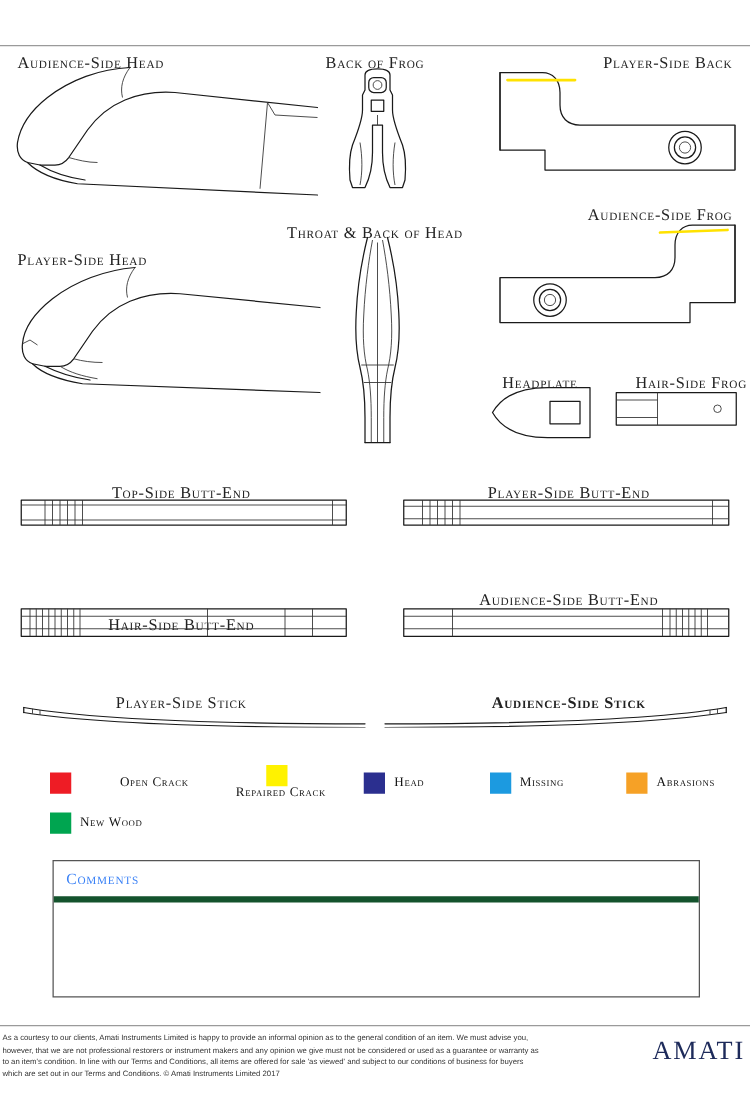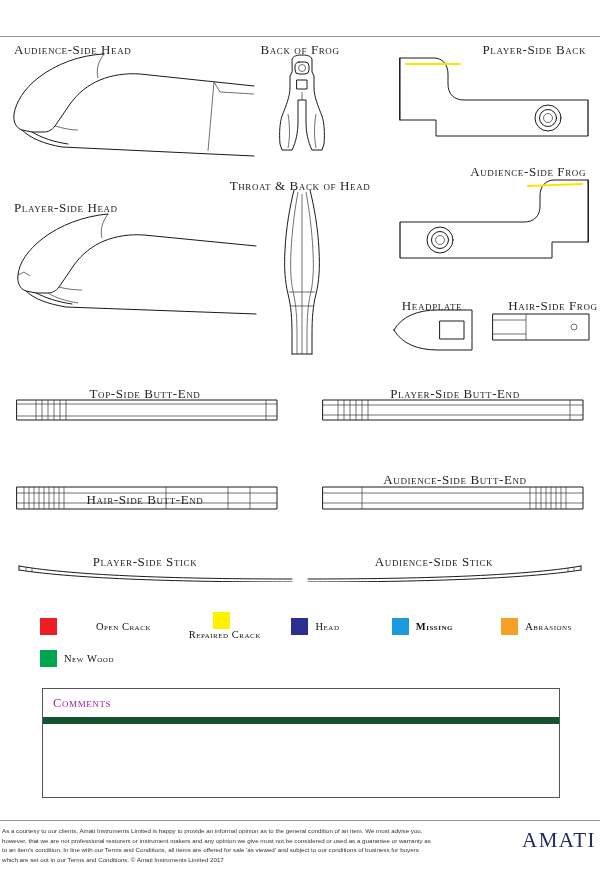--- a/index.html
+++ b/index.html
@@ -108,29 +108,29 @@
     position: absolute;
     left: 42px;
     top: 688px;
     width: 516px;
     height: 108px;
     border: 1px solid #555;
     background: #fff;
   }
   .comments-header {
     height: 28px;
-    border-bottom: 7px solid #14532d;
+    border-bottom: 5px solid #14532d;
     display: flex;
     align-items: center;
     padding-left: 10px;
     font-family: "Liberation Serif", serif;
     font-variant: small-caps;
     font-size: 12.5px;
     letter-spacing: 0.6px;
-    color: #a21caf;
+    color: #3b82f6;
   }
   .comments-body {
     padding: 8px 10px;
     font-family: "Liberation Sans", sans-serif;
     font-size: 11.5px;
     font-weight: bold;
     color: #111;
   }
 
   
@@ -321,21 +321,21 @@
       <rect class="stroke" x="1" y="3" width="260" height="22"></rect>
       <path class="stroke-thin" d="M214,3 L214,25 M219,3 L219,25 M224,3 L224,25 M229,3 L229,25 M234,3 L234,25 M239,3 L239,25 M244,3 L244,25"></path>
       <path class="stroke-thin" d="M208,3 L208,25"></path>
       <path class="stroke-thin" d="M40,3 L40,25"></path>
       <path class="stroke-thin" d="M1,9 L261,9"></path>
       <path class="stroke-thin" d="M1,19 L261,19"></path>
     </svg>
   </div>
 
   <div class="lbl center" style="left:145px; top:554px;">Player-Side Stick</div>
-  <div class="lbl center" style="left:434px; top:554px;">Audience-Side Stick</div>
+  <div class="lbl center" style="left:455px; top:554px;font-weight:bold;">Audience-Side Stick</div>
 
   <div class="diagram" style="left:16px; top:562px;">
     <svg width="278" height="20" viewBox="0 0 278 20">
       <path class="stroke" d="M3,4 C60,14 170,17 276,17"></path>
       <path class="stroke" d="M3,8 C60,17 170,20 276,20"></path>
       <path class="stroke" d="M3,4 L3,8"></path>
       <path class="stroke-thin" d="M10,5 L10,9 M16,6 L16,10"></path>
     </svg>
   </div>
 
@@ -355,21 +355,21 @@
         <span class="legend-label">Open Crack</span>
       </div>
       <div class="legend-item" style="width:135px;flex-direction:column;">
         <span class="swatch" style="background:#fff200;"></span>
         <span class="legend-label">Repaired Crack</span>
       </div>
       <div class="legend-item" style="width:100px;">
         <span class="swatch" style="background:#2b2f8f;"></span>
         <span class="legend-label">Head</span>
       </div>
-      <div class="legend-item" style="width:110px;font-weight:bold;">
+      <div class="legend-item" style="width:110px;">
         <span class="swatch" style="background:#1c9ae0;"></span>
         <span class="legend-label">Missing</span>
       </div>
       <div class="legend-item">
         <span class="swatch" style="background:#f6a126;"></span>
         <span class="legend-label">Abrasions</span>
       </div>
     </div>
     <div class="legend-row">
       <div class="legend-item">

